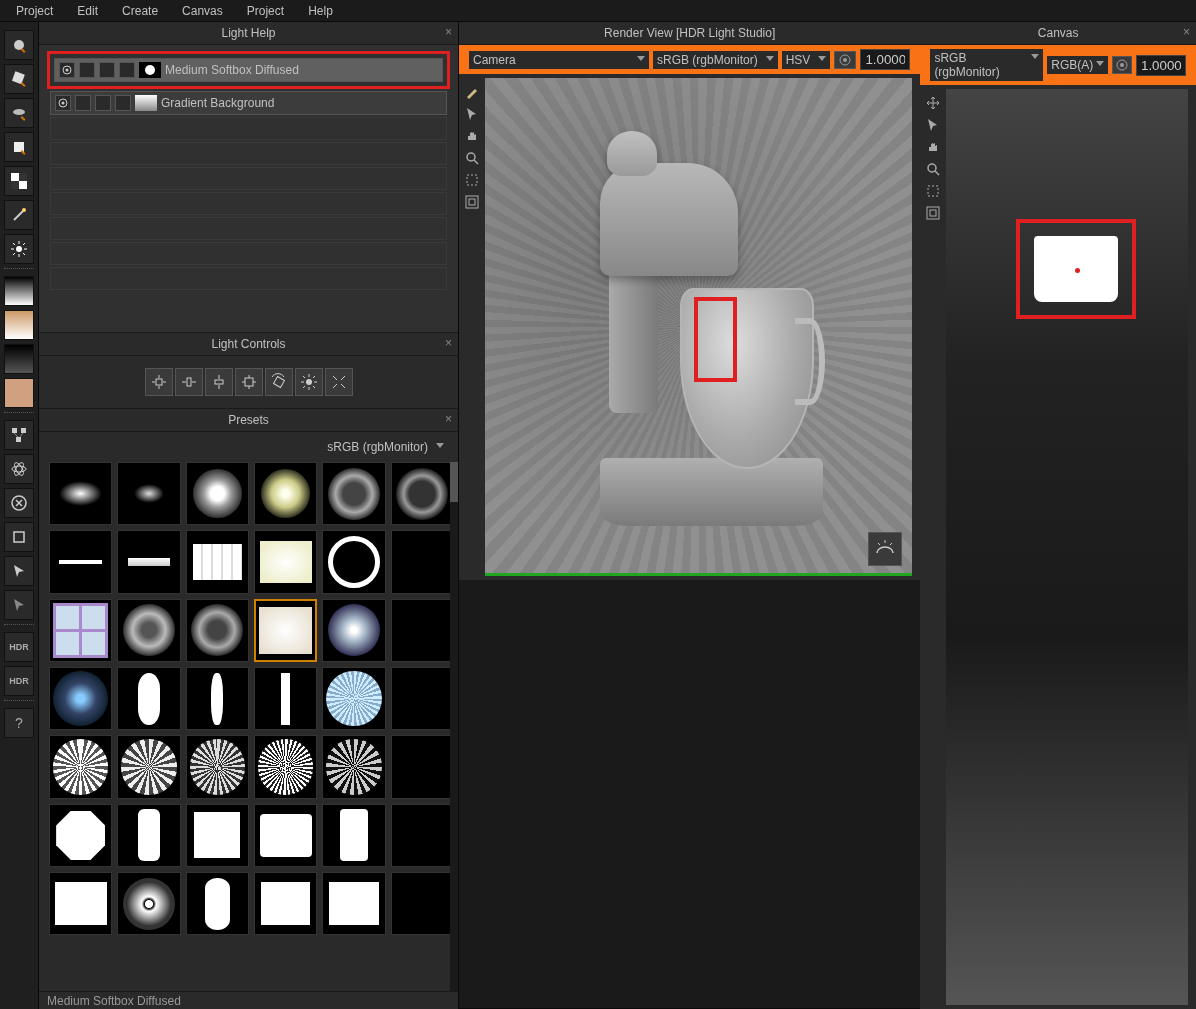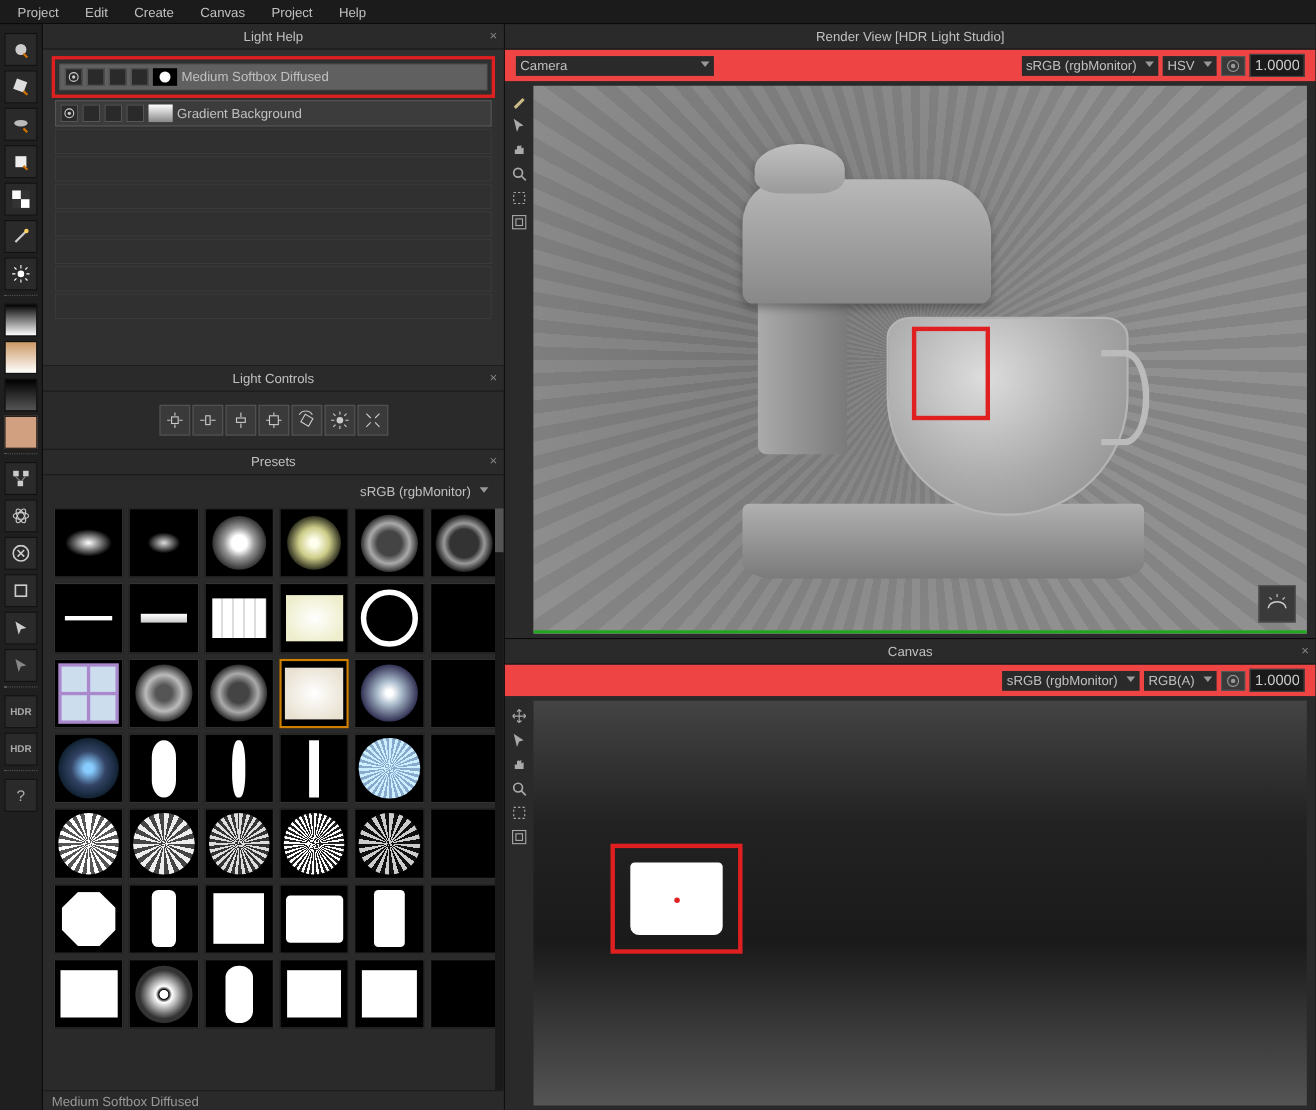--- a/index.html
+++ b/index.html
@@ -158,30 +158,30 @@
     position:absolute;right:0;top:0;bottom:0;width:8px;background:#1a1a1a;
   }
   .scroll-thumb {
     position:absolute;right:0;top:0;width:8px;height:40px;background:#555;
   }
   .status-bar {
     height:18px;padding:2px 8px;background:#2a2a2a;color:#999;border-top:1px solid #1a1a1a;
   }
 
   .right-col {
-    flex:1;display:flex;flex-direction:column;
+    flex:1;display:flex;flex-direction:row;
   }
   .render-panel {
     flex:0 0 auto;
     display:flex;flex-direction:column;
     border-bottom:1px solid #0a0a0a;
   }
   .render-header {
     display:flex;justify-content:flex-end;gap:4px;padding:4px 10px;align-items:center;
-    background:#ef4444;
+    background:#f97316;
   }
   .render-body {
     position:relative;height:506px;background:#2a2a2a;display:flex;
   }
   .render-tools {
     width:26px;padding-top:6px;
   }
   .render-tools .t {
     width:20px;height:20px;margin:2px auto;display:flex;align-items:center;justify-content:center;color:#999;font-size:13px;
   }

